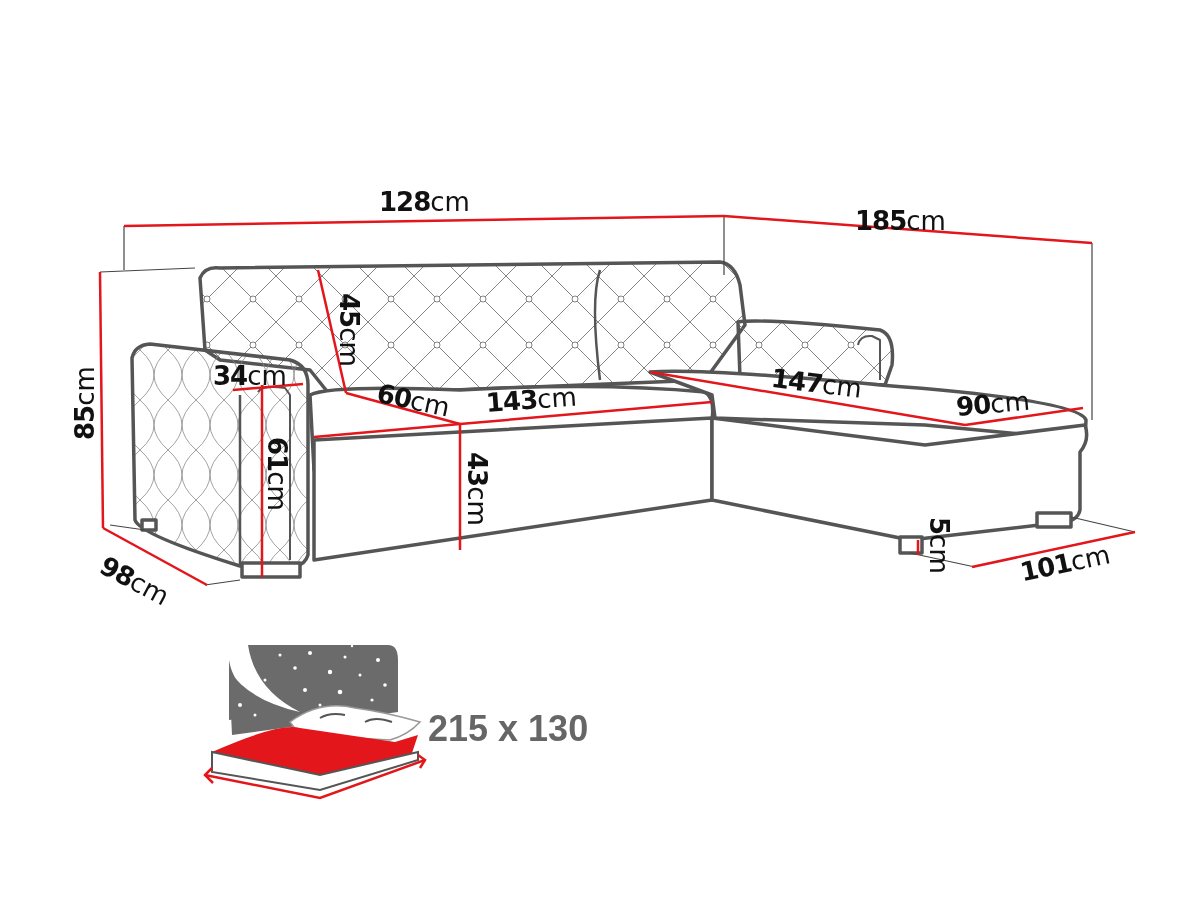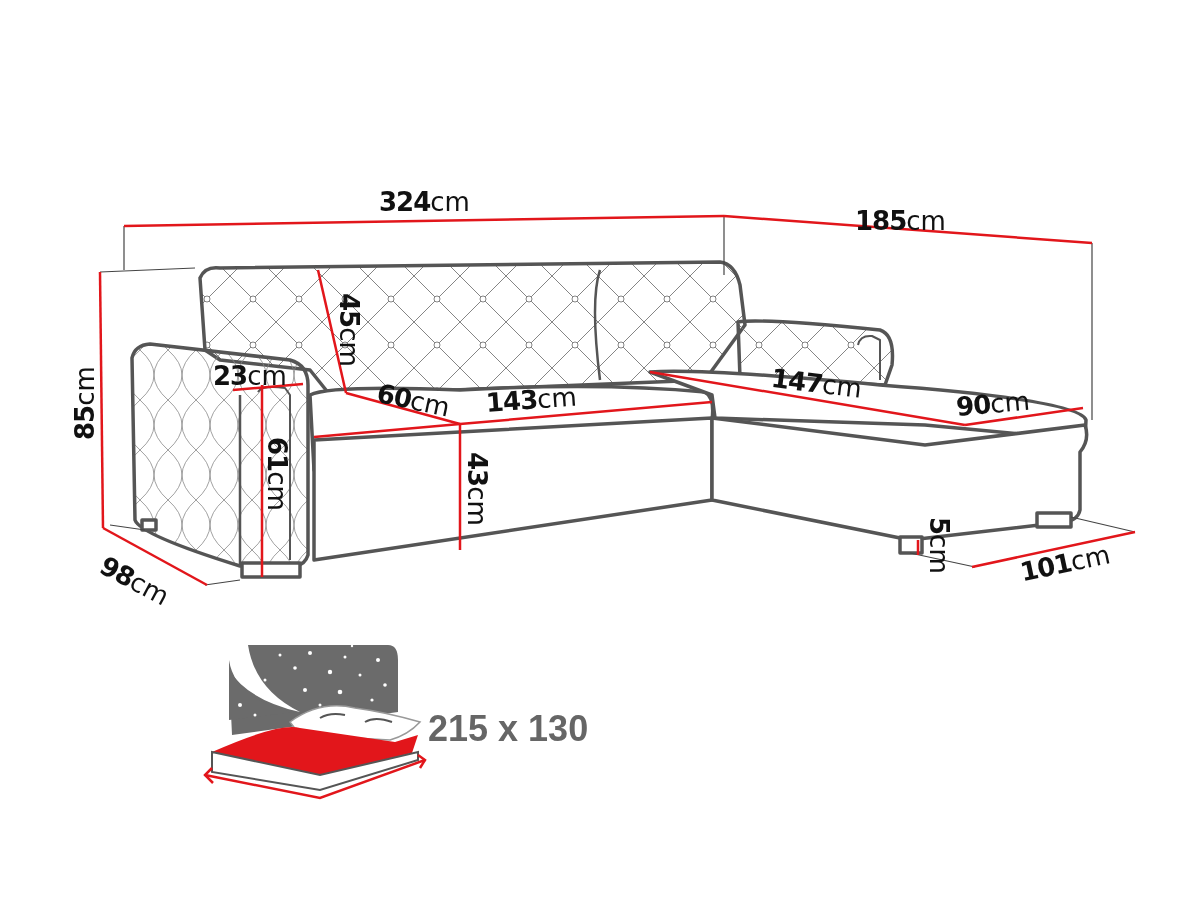--- a/index.html
+++ b/index.html
@@ -107,36 +107,36 @@
     <path d="M290 722 Q320 700 355 708 Q385 712 420 722 Q408 735 390 740 L300 735 Z" fill="#fff" stroke="#999" stroke-width="1.5"></path>
     <path d="M320 718 Q330 712 345 715 M365 722 Q375 716 392 722" fill="none" stroke="#555" stroke-width="2"></path>
     <path d="M212 752 Q280 722 300 728 L395 742 L418 735 L412 753 L320 775 Z" fill="#e2161b"></path>
     <path d="M212 752 L320 775 L418 752 L418 760 L320 790 L212 772 Z" fill="#fff" stroke="#555" stroke-width="2"></path>
     <path d="M205 775 L320 798 L425 760" fill="none" stroke="#e2161b" stroke-width="2.5"></path>
     <path d="M212 768 L205 775 L213 783 M418 755 L425 760 L420 768" fill="none" stroke="#e2161b" stroke-width="2.5"></path>
   </g>
 </svg>
 
 <div class="lbl" style="left:379px;top:189px;">
-  <span class="num">324</span><span class="unit">cm</span>
+  <span class="num">128</span><span class="unit">cm</span>
 </div>
 <div class="lbl" style="left:855px;top:208px;">
   <span class="num">185</span><span class="unit">cm</span>
 </div>
 <div class="lbl rotm90" style="left:72px;top:440px;">
   <span class="num">85</span><span class="unit">cm</span>
 </div>
 <div class="lbl" style="left:108px;top:552px;transform:rotate(28deg);transform-origin:left top;">
   <span class="num">98</span><span class="unit">cm</span>
 </div>
 <div class="lbl rot90" style="left:362px;top:293px;">
   <span class="num">45</span><span class="unit">cm</span>
 </div>
 <div class="lbl" style="left:213px;top:363px;">
-  <span class="num">23</span><span class="unit">cm</span>
+  <span class="num">34</span><span class="unit">cm</span>
 </div>
 <div class="lbl rot90" style="left:290px;top:437px;">
   <span class="num">61</span><span class="unit">cm</span>
 </div>
 <div class="lbl" style="left:380px;top:380px;transform:rotate(12deg);transform-origin:left top;">
   <span class="num">60</span><span class="unit">cm</span>
 </div>
 <div class="lbl" style="left:485px;top:390px;transform:rotate(-4deg);transform-origin:left top;">
   <span class="num">143</span><span class="unit">cm</span>
 </div>

